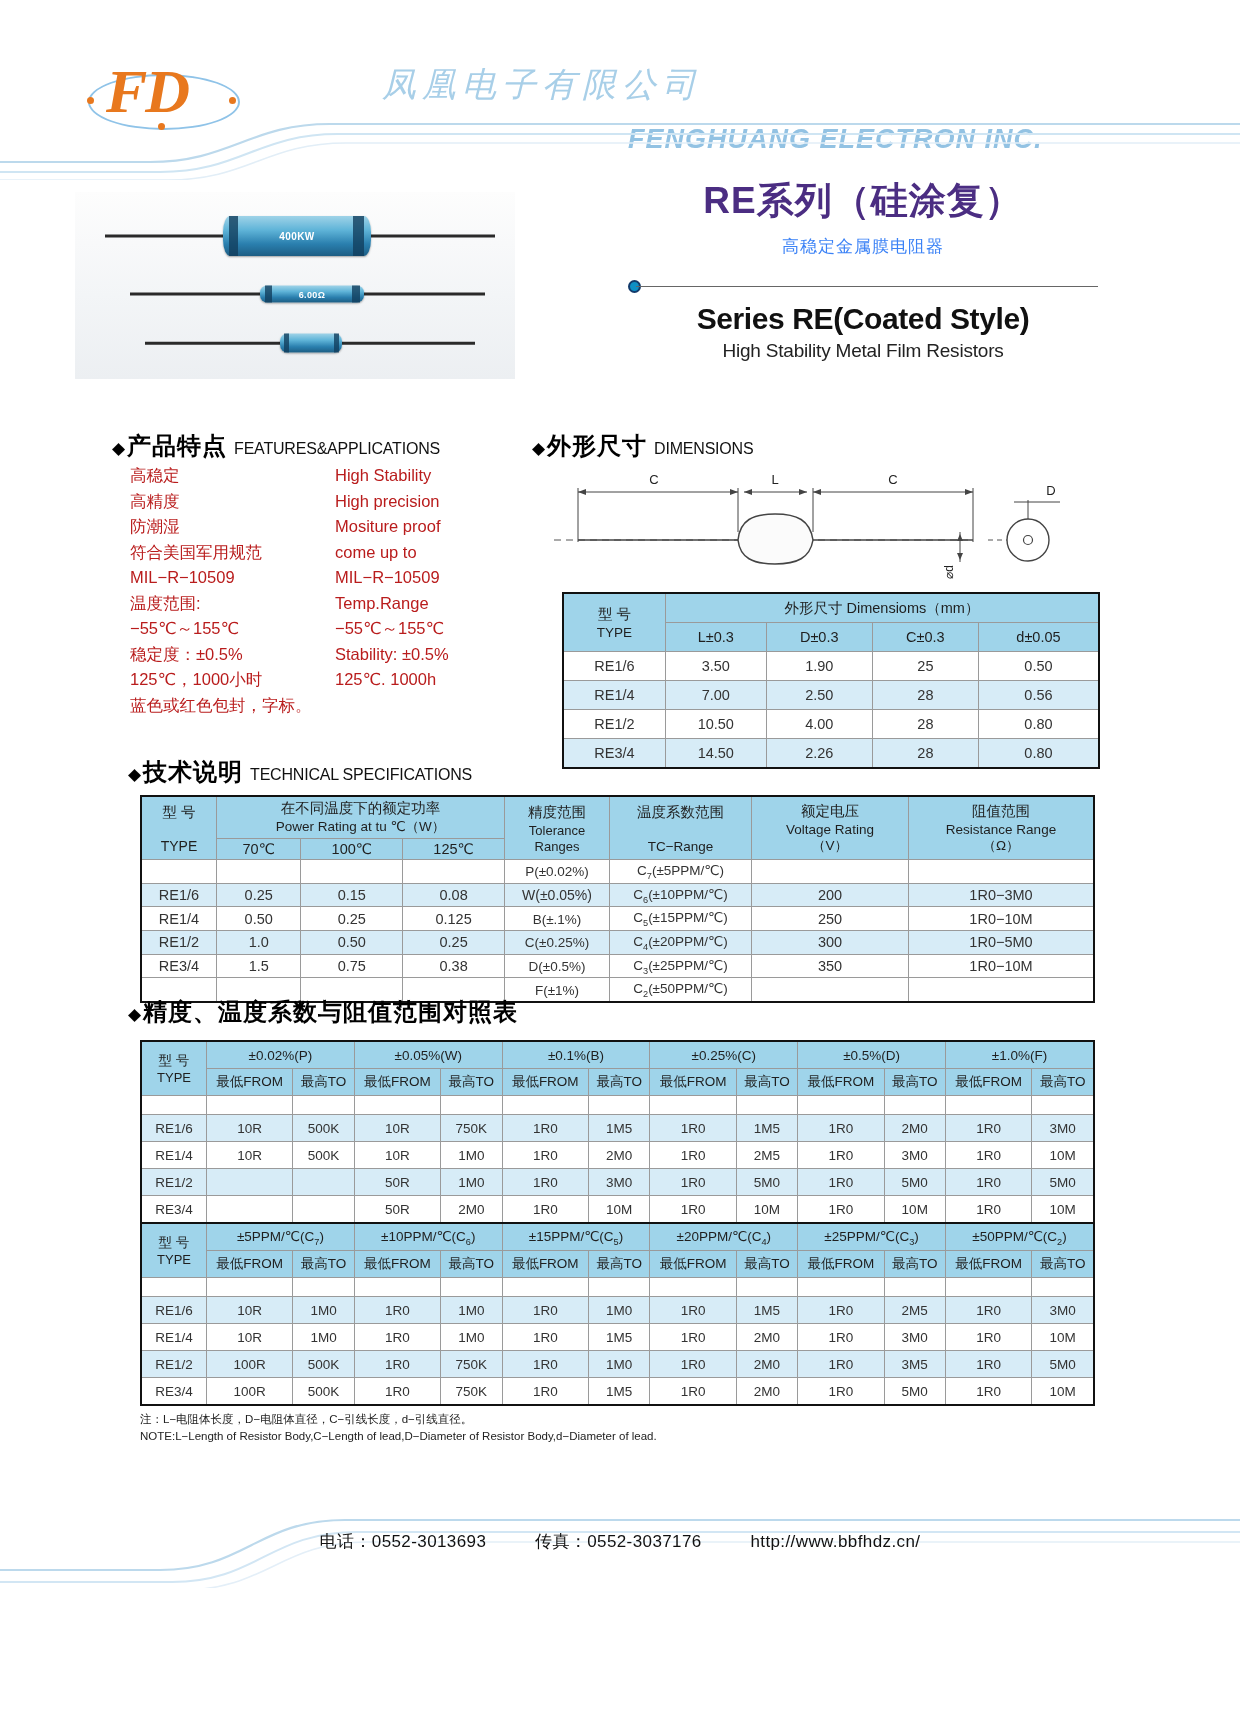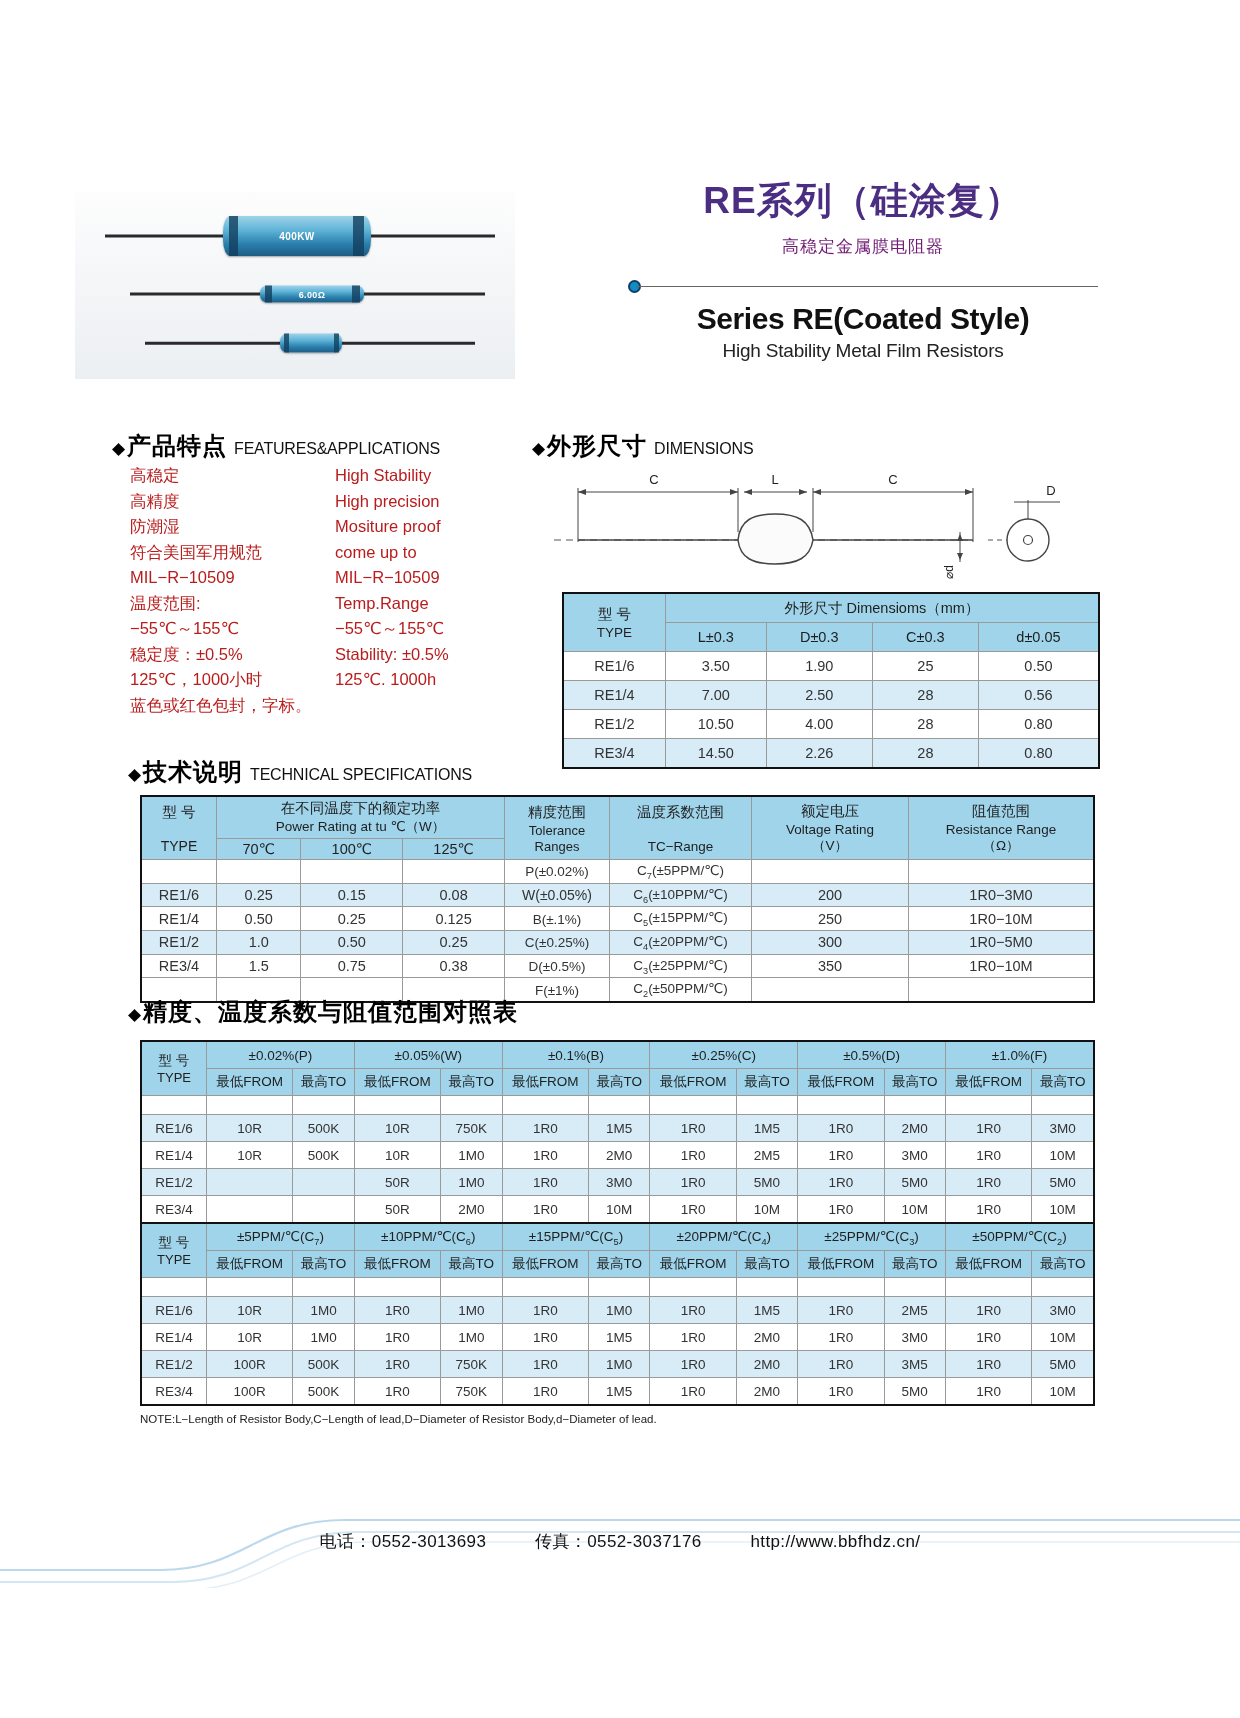--- a/index.html
+++ b/index.html
@@ -24,21 +24,21 @@
   .logo .dot.b{left:70px;top:75px;}
 
   .cn-company{position:absolute;left:382px;top:62px;font-family:"Liberation Serif","DejaVu Serif",serif;font-style:italic;font-size:34px;letter-spacing:6px;color:#a8cfe8;white-space:nowrap;}
   .en-company{position:absolute;left:628px;top:124px;font-family:"Liberation Sans",sans-serif;font-style:italic;font-weight:bold;font-size:27px;letter-spacing:1px;color:#92c2e3;white-space:nowrap;}
 
   .swoosh{position:absolute;left:0;top:110px;width:1240px;height:70px;pointer-events:none;}
 
   
   .title-block{position:absolute;left:628px;top:176px;width:470px;text-align:center;}
   .re-title{font-size:37px;font-weight:bold;color:#4b2d82;letter-spacing:1px;white-space:nowrap;}
-  .re-sub{font-size:17px;color:#701a75;margin-top:9px;letter-spacing:1px;}
+  .re-sub{font-size:17px;color:#3b82f6;margin-top:9px;letter-spacing:1px;}
   .rule-wrap{position:relative;margin-top:22px;height:14px;}
   .rule-wrap .line{position:absolute;left:8px;top:6px;width:462px;height:1px;background:#666;}
   .rule-wrap .bullet{position:absolute;left:0;top:0;width:13px;height:13px;border-radius:50%;background:#0e8fc4;border:2px solid #123a6b;box-sizing:border-box;}
   .series-en{font-size:30px;font-weight:bold;letter-spacing:-0.4px;color:#111;margin-top:8px;white-space:nowrap;}
   .series-en2{font-size:19px;color:#222;margin-top:4px;letter-spacing:-0.2px;white-space:nowrap;}
 
   
   .photo{position:absolute;left:75px;top:192px;width:440px;height:187px;
     background:linear-gradient(180deg,#fdfdfd 0%,#f3f5f7 55%,#eceff2 100%);}
   .res{position:absolute;}
@@ -96,20 +96,39 @@
   .footer-sw{position:absolute;left:0;top:1498px;width:1240px;height:90px;}
   .footer-txt{position:absolute;left:0;top:1530px;width:1240px;text-align:center;font-size:17px;color:#111;}
   .footer-txt span{margin:0 22px;letter-spacing:0.4px;}
   sub{font-size:68%;}
 </style>
 </head>
 <body>
 
 <div class="page">
 
+  <div class="header">
+
+    <div class="logo">
+      <div class="ellipse"></div>
+      <div class="fd">FD</div>
+      <div class="dot l"></div>
+      <div class="dot r"></div>
+      <div class="dot b"></div>
+    </div>
+
+    <div class="cn-company">凤凰电子有限公司</div>
+    <div class="en-company">FENGHUANG ELECTRON INC.</div>
+
+    <svg class="swoosh" viewBox="0 0 1240 70" preserveAspectRatio="none">
+      <path d="M0,52 L150,52 C230,52 250,14 330,14 L1240,14" fill="none" stroke="#bcd9ec" stroke-width="2.2"></path>
+      <path d="M0,62 L160,62 C240,62 258,24 338,24 L1240,24" fill="none" stroke="#cfe5f3" stroke-width="2"></path>
+      <path d="M0,70 L168,70 C248,70 266,33 346,33 L1240,33" fill="none" stroke="#e2eef7" stroke-width="1.6"></path>
+    </svg>
+  </div>
 
   <div class="photo">
     <div class="res" style="left:30px;top:14px;width:390px;height:60px;">
       <div class="lead" style="left:0;width:390px;"></div>
       <div class="body" style="left:118px;width:148px;height:40px;">
         <div class="band" style="left:6px;width:9px;"></div>
         <div class="band" style="left:130px;width:11px;"></div>
         <div class="lbl">400KW</div>
       </div>
     </div>
@@ -582,20 +601,21 @@
             <td>1R0</td>
             <td>5M0</td>
             <td>1R0</td>
             <td>10M</td>
           </tr>
         </tbody>
     </table>
   </div>
 
   <div class="note">
+    <div>注：L−电阻体长度，D−电阻体直径，C−引线长度，d−引线直径。</div>
     <div>NOTE:L−Length of Resistor Body,C−Length of lead,D−Diameter of Resistor Body,d−Diameter of lead.</div>
   </div>
 
   <svg class="footer-sw" viewBox="0 0 1240 90" preserveAspectRatio="none">
     <path d="M0,72 L160,72 C245,72 258,22 345,22 L1240,22" fill="none" stroke="#bcd9ec" stroke-width="2.2"></path>
     <path d="M0,84 L172,84 C257,84 270,34 357,34 L1240,34" fill="none" stroke="#d2e6f4" stroke-width="2"></path>
     <path d="M0,92 L182,92 C267,92 280,44 367,44 L1240,44" fill="none" stroke="#e4eff8" stroke-width="1.6"></path>
   </svg>
 
   <div class="footer-txt">

